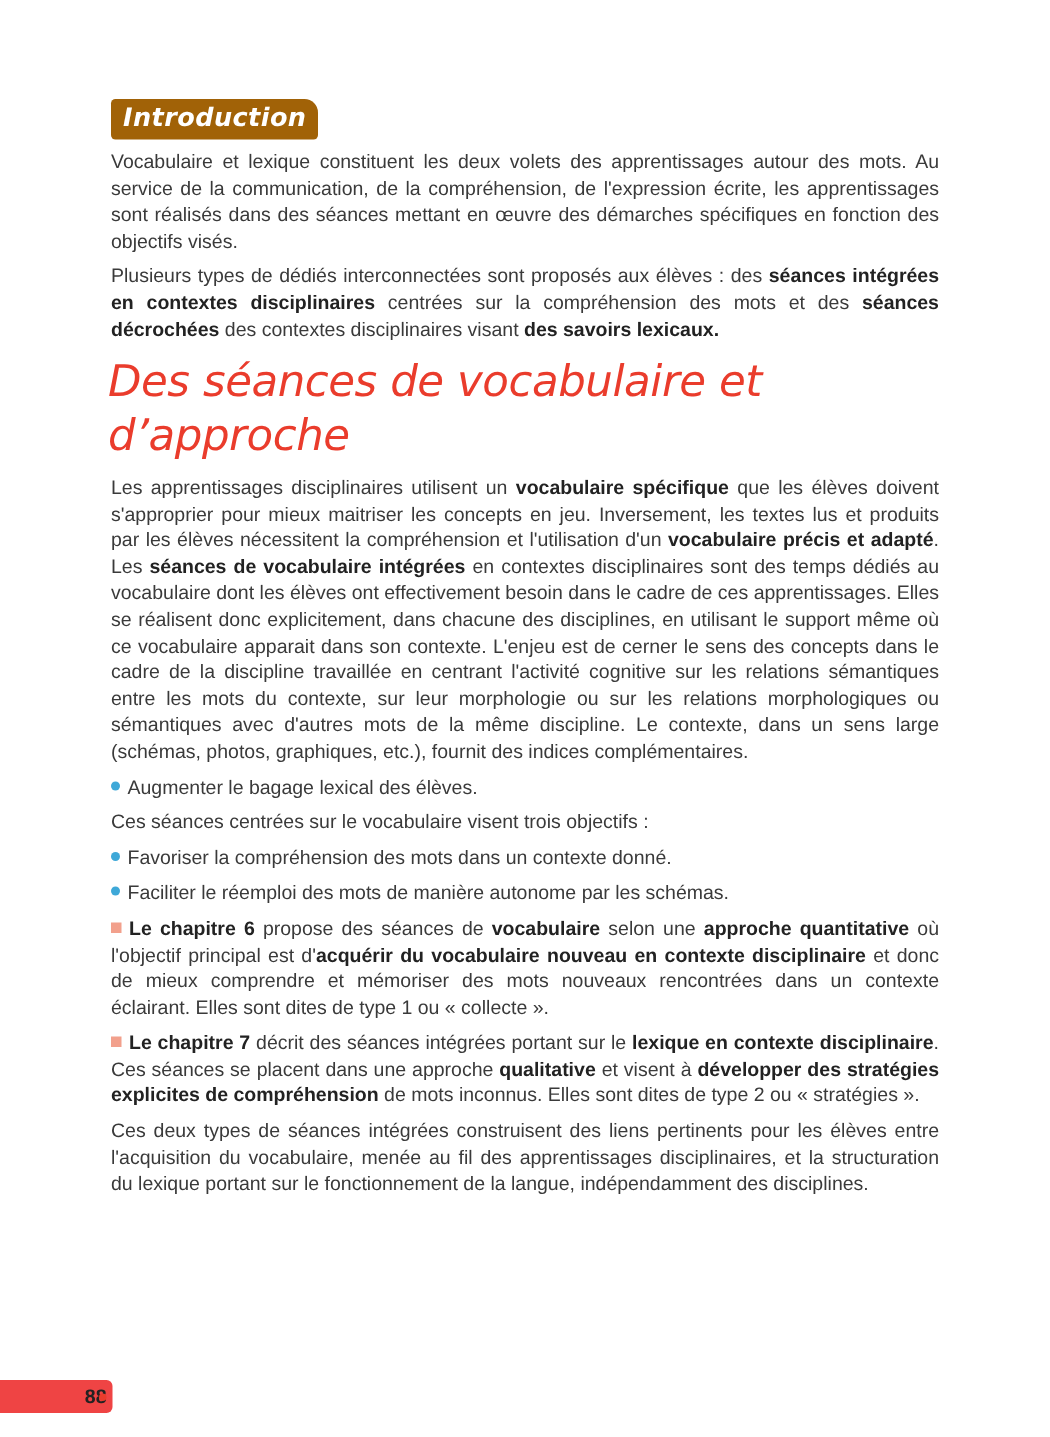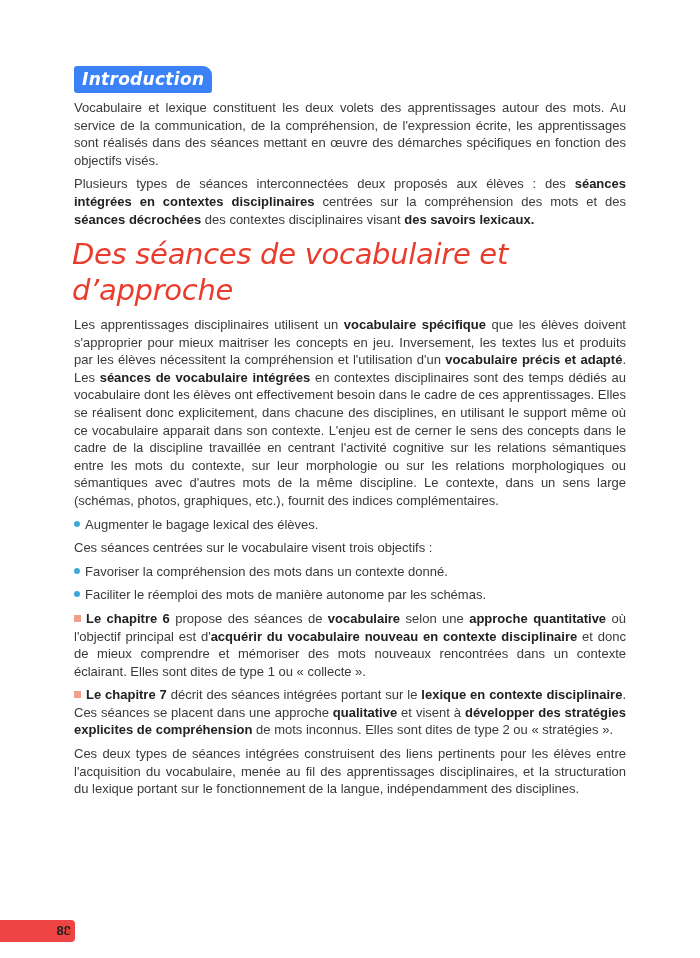--- a/index.html
+++ b/index.html
@@ -2,21 +2,21 @@
 <html><head>
 <meta charset="utf-8">
 <style>
   html, body { margin: 0; padding: 0; }
   body {
     width: 700px; height: 958px; background: #ffffff; position: relative; overflow: hidden;
     font-family: "Liberation Sans", sans-serif; color: #3a3a3a;
   }
   .intro-badge {
     position: absolute; left: 74px; top: 66px; height: 27px;
-    padding: 0 8px 0 8px; background: #3b82f6; border-radius: 3px 9px 3px 3px;
+    padding: 0 8px 0 8px; background: #a16207; border-radius: 3px 9px 3px 3px;
     color: #fff; font-family: "DejaVu Sans", sans-serif; font-style: italic; font-weight: bold;
     font-size: 17px; line-height: 27px; letter-spacing: 0.3px;
   }
   .block { position: absolute; left: 74px; width: 552px; font-size: 13px; line-height: 17.6px; text-align: justify; }
   .block p { margin: 0 0 6px 0; }
   b { font-weight: bold; color: #222; }
   .title {
     position: absolute; left: 72px; top: 236px; width: 580px;
     font-family: "DejaVu Sans", sans-serif; font-style: italic; font-weight: normal;
     color: #ea3c2c; font-size: 29px; line-height: 36px; letter-spacing: -0.3px;
@@ -33,21 +33,21 @@
   }
   .page-dot { position: absolute; left: 66px; top: 929px; width: 5px; height: 5px; border-radius: 50%; background: #ea3c2c; }
 </style>
 </head>
 <body>
 
 <div class="intro-badge">Introduction</div>
 
 <div class="block" style="top:99px;">
   <p>Vocabulaire et lexique constituent les deux volets des apprentissages autour des mots. Au service de la communication, de la compréhension, de l'expression écrite, les apprentissages sont réalisés dans des séances mettant en œuvre des démarches spécifiques en fonction des objectifs visés.</p>
-  <p><span>Plusieurs types de séances interconnectées deux proposés aux élèves : des </span><b>séances intégrées en contextes disciplinaires</b><span> centrées sur la compréhension des mots et des </span><b>séances décrochées</b><span> des contextes disciplinaires visant </span><b>des savoirs lexicaux.</b></p>
+  <p><span>Plusieurs types de dédiés interconnectées sont proposés aux élèves : des </span><b>séances intégrées en contextes disciplinaires</b><span> centrées sur la compréhension des mots et des </span><b>séances décrochées</b><span> des contextes disciplinaires visant </span><b>des savoirs lexicaux.</b></p>
 </div>
 
 <h1 class="title" style="margin:0;">
   <span>Des séances de vocabulaire et d’approche</span>
 </h1>
 
 <div class="block" style="top:316px;">
   <p><span>Les apprentissages disciplinaires utilisent un </span><b>vocabulaire spécifique</b><span> que les élèves doivent s'approprier pour mieux maitriser les concepts en jeu. Inversement, les textes lus et produits par les élèves nécessitent la compréhension et l'utilisation d'un </span><b>vocabulaire précis et adapté</b><span>. Les </span><b>séances de vocabulaire intégrées</b><span> en contextes disciplinaires sont des temps dédiés au vocabulaire dont les élèves ont effectivement besoin dans le cadre de ces apprentissages. Elles se réalisent donc explicitement, dans chacune des disciplines, en utilisant le support même où ce vocabulaire apparait dans son contexte. L'enjeu est de cerner le sens des concepts dans le cadre de la discipline travaillée en centrant l'activité cognitive sur les relations sémantiques entre les mots du contexte, sur leur morphologie ou sur les relations morphologiques ou sémantiques avec d'autres mots de la même discipline. Le contexte, dans un sens large (schémas, photos, graphiques, etc.), fournit des indices complémentaires.</span></p>
   <p><span class="bullet-dot"></span><span>Augmenter le bagage lexical des élèves.</span></p>
   <p>Ces séances centrées sur le vocabulaire visent trois objectifs :</p>

